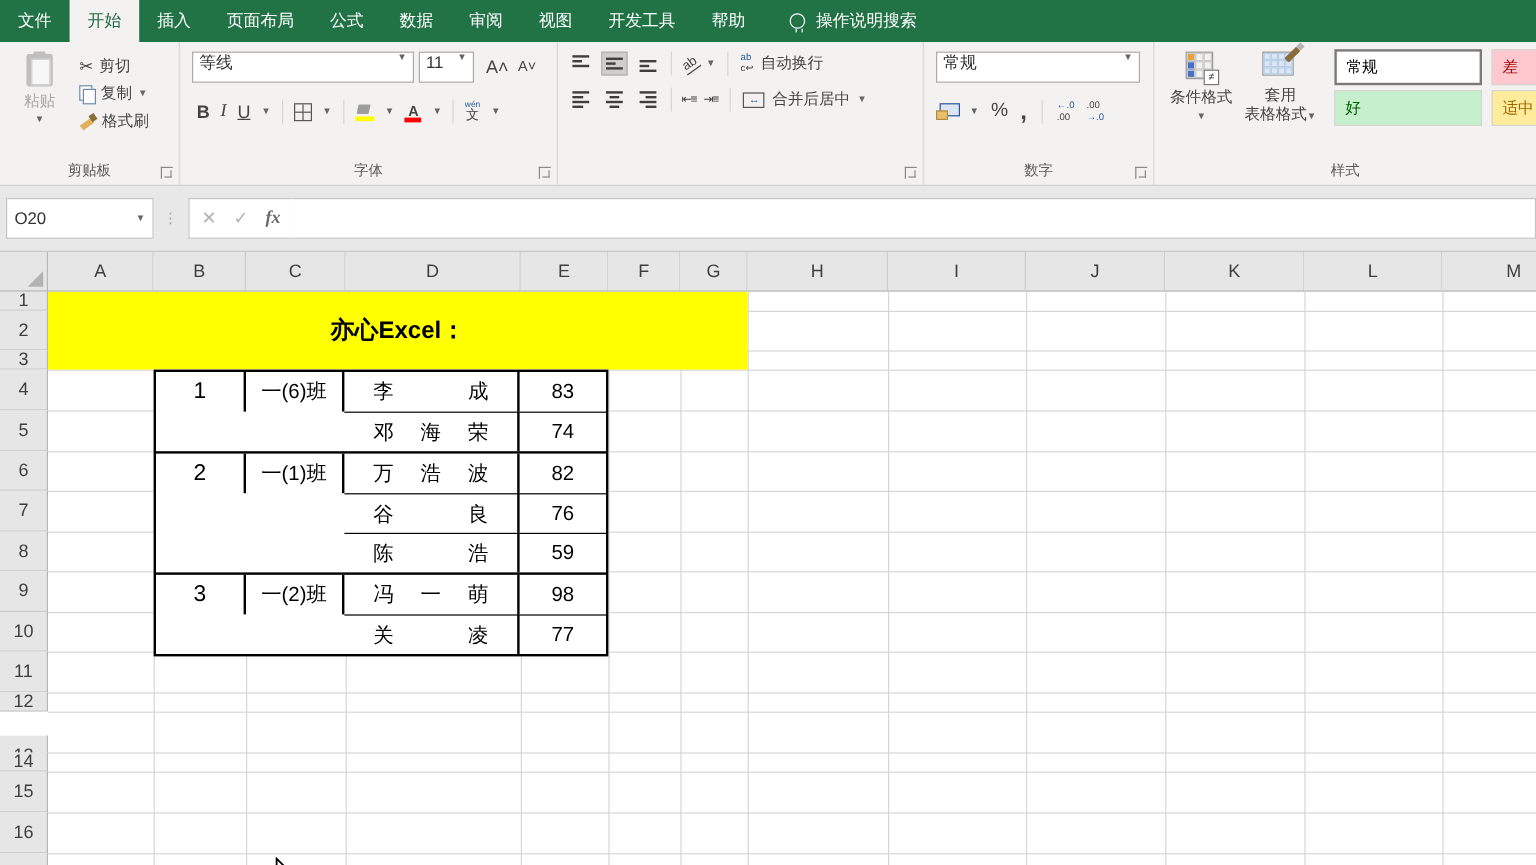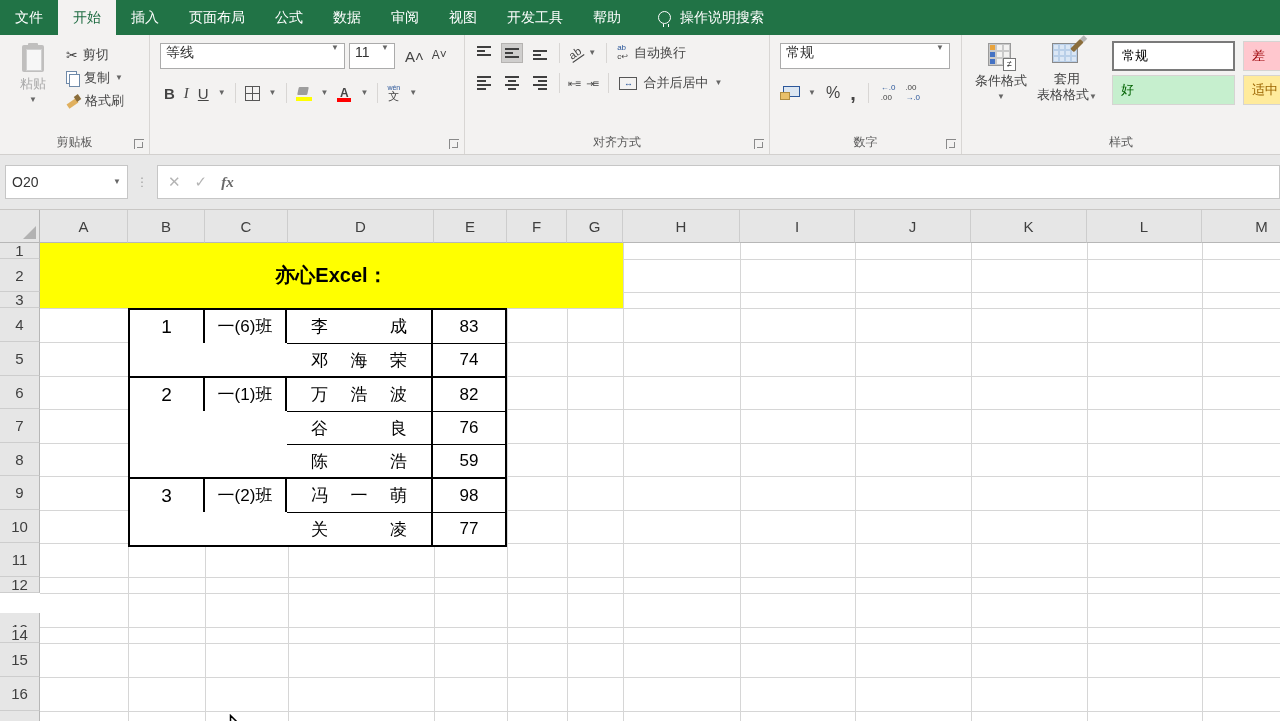--- a/index.html
+++ b/index.html
@@ -214,20 +214,21 @@
         <span class="ddarrow">▼</span>
         <span class="vdiv" style="height:20px;margin:0"></span>
         <span class="ic-fill"></span>
         <span class="ddarrow">▼</span>
         <span class="ic-fontcolor">A</span>
         <span class="ddarrow">▼</span>
         <span class="vdiv" style="height:20px;margin:0"></span>
         <span class="ic-phon"><small>wén</small><span>文</span></span>
         <span class="ddarrow">▼</span>
       </div>
+      <div class="rgroup-label">字体</div>
       <div class="launcher"></div>
     </div>
 
     <div class="rgroup g-align">
       <div class="al-row">
         <span class="alico al-top">
             <span class="w100"></span>
             <span class="w60"></span>
             <span class="w100"></span>
           </span>
@@ -268,21 +269,20 @@
             <span class="short"></span>
           </span>
         <span class="vdiv" style="height:20px;margin:0 2px"></span>
         <span class="ic-indent">⇤≡</span>
         <span class="ic-indent">⇥≡</span>
         <span class="vdiv" style="height:20px;margin:0 4px"></span>
         <span class="ic-merge">↔</span>
         <span>合并后居中</span>
         <span class="ddarrow">▼</span>
       </div>
-      <div class="rgroup-label">对齐方式</div>
       <div class="launcher"></div>
     </div>
 
     <div class="rgroup g-num">
       <div class="combo num-fmt">
         <span>常规</span>
         <span class="ddarrow">▼</span>
       </div>
       <div class="num-row2">
         <span class="ic-acct"></span>

